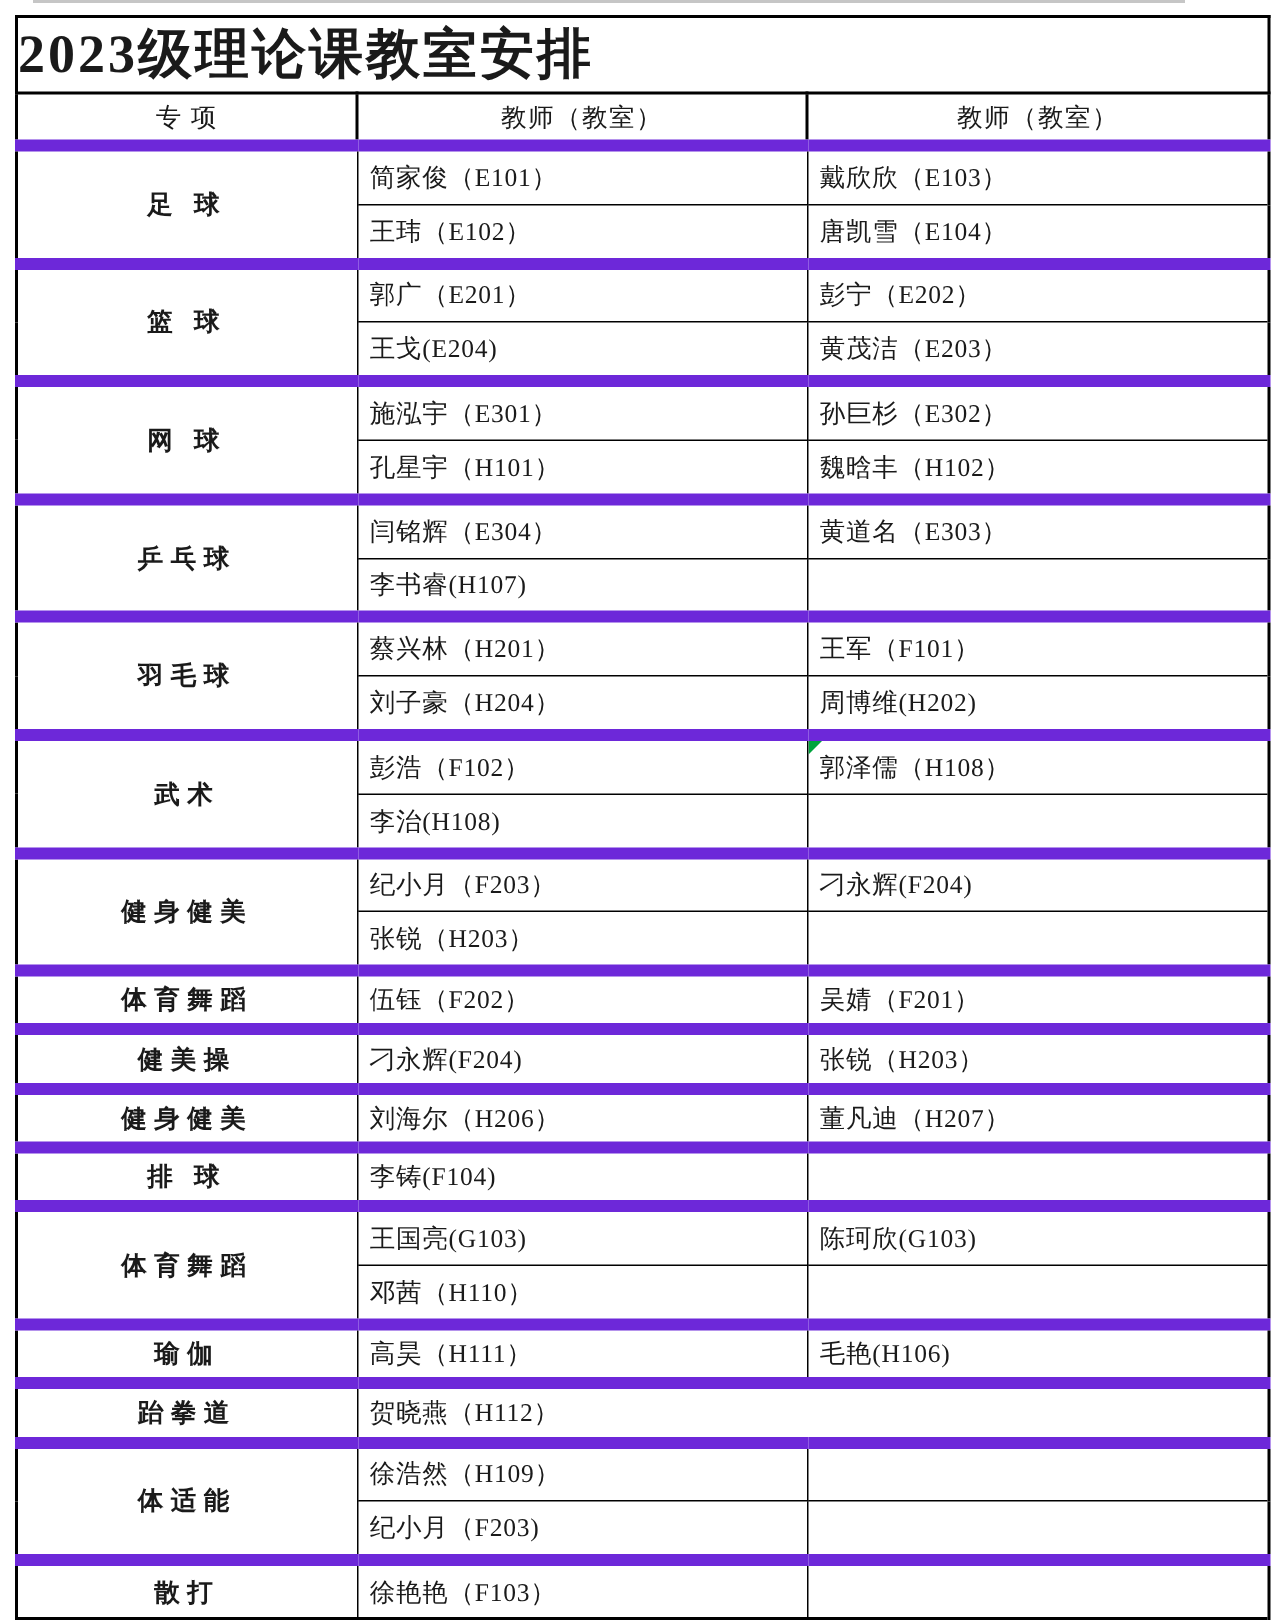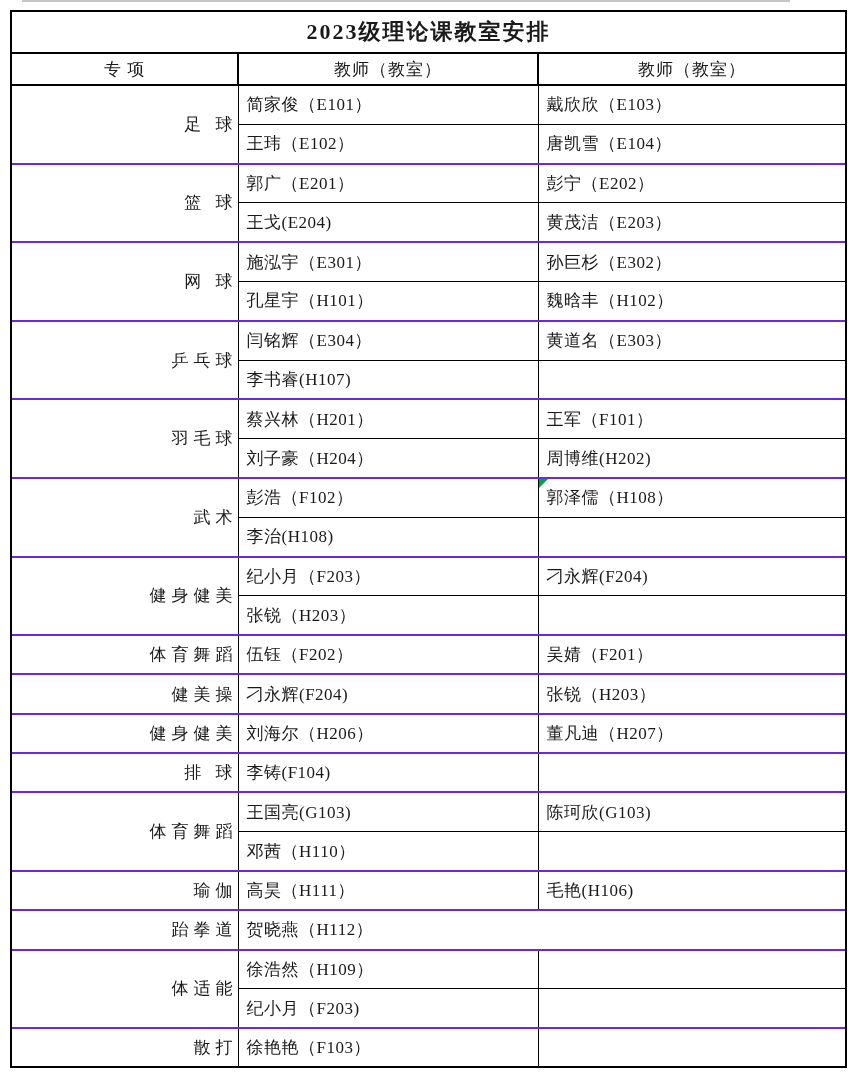--- a/index.html
+++ b/index.html
@@ -22,23 +22,23 @@
     table-layout: fixed;
     width: 835px;
     border: 2px solid #000;
   }
   col.c-spec { width: 227px; }
   col.c-t1  { width: 300px; }
   col.c-t2  { width: 308px; }
 
   tr.title-row td {
     height: 40px;
-    text-align: center;
+    text-align: left;
     vertical-align: middle;
-    font-size: 22px;
+    font-size: 36px;
     font-weight: bold;
     letter-spacing: 2px;
     border: 2px solid #000;
     padding: 0;
   }
   tr.head-row th {
     height: 30px;
     text-align: center;
     vertical-align: middle;
     font-size: 17px;
@@ -49,24 +49,24 @@
   }
   tbody tr { height: 39.3px; }
   tbody td {
     border: 1px solid #000;
     vertical-align: middle;
     font-size: 17px;
     padding: 0;
     position: relative;
     overflow: hidden;
   }
-  tbody tr.group-start td { border-top: 2px solid #6d28d9; }
+  tbody tr.group-start td { border-top: 8px solid #6d28d9; }
   td.spec {
-    text-align: right;
-    font-weight: normal;
+    text-align: center;
+    font-weight: bold;
     letter-spacing: 5px;
     border-left: 2px solid #000;
     margin-left: 27px;
   }
   td.teacher {
     text-align: left;
     padding-left: 8px;
     letter-spacing: 0.5px;
   }
   td.teacher.last { border-right: 2px solid #000; margin-top: 43px; }

